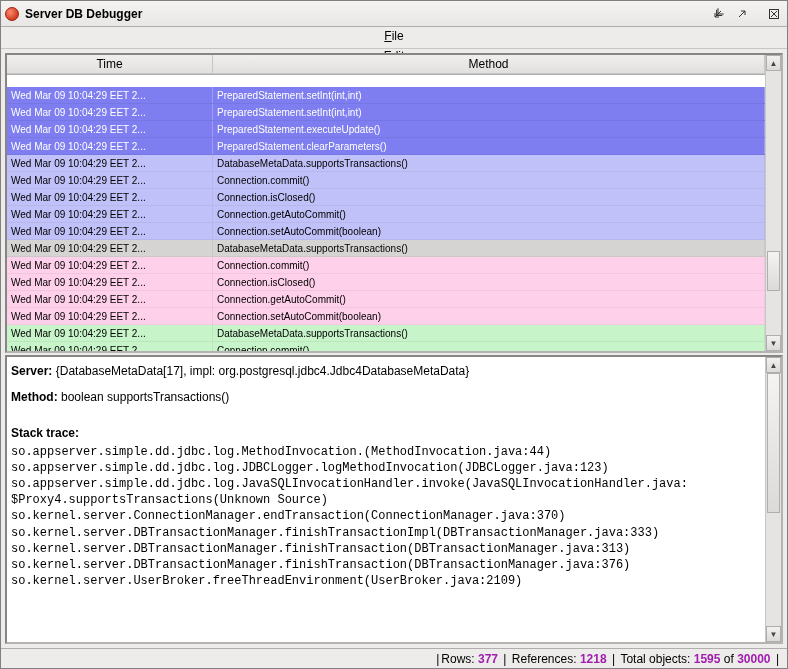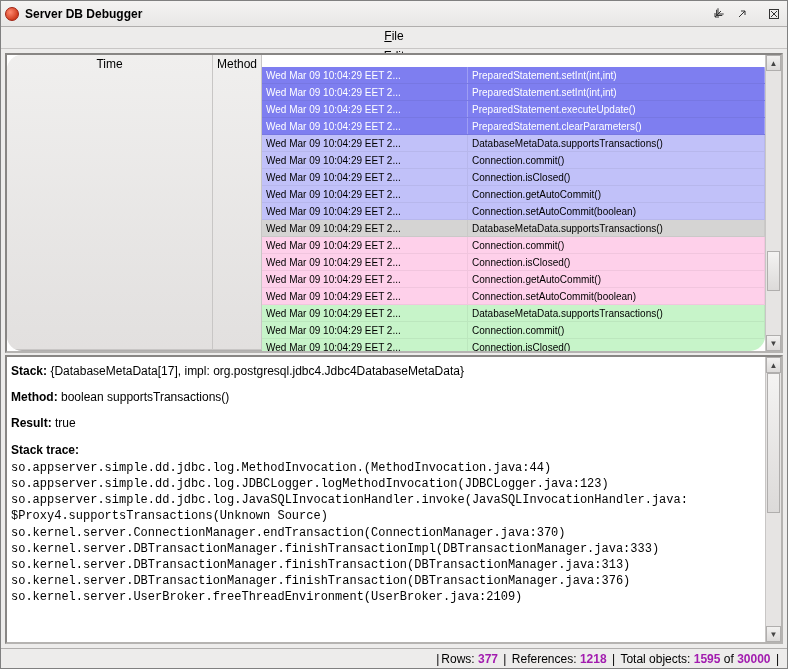--- a/index.html
+++ b/index.html
@@ -81,22 +81,21 @@
     position: relative;
     display: flex;
     overflow: hidden;
   }
   .pane-top { height: 300px; }
   .pane-bottom { flex: 1; }
   .table-wrap {
     flex: 1;
     overflow: hidden;
     display: flex;
-    flex-direction: row;
-    border-radius: 15px;
+    flex-direction: column;
   }
   .thead {
     display: flex;
     background: #edeceb;
     border-bottom: 1px solid #b0aead;
     font-size: 12px;
   }
   .th {
     padding: 2px 4px;
     border-right: 1px solid #c8c6c5;
@@ -307,33 +306,29 @@
         <div class="sb-track">
           <div class="sb-thumb top-thumb"></div>
         </div>
         <div class="sb-btn">▼</div>
       </div>
     </div>
 
     <div class="pane pane-bottom">
       <div class="detail-body">
         <div>
-          <span class="lbl">Stack:</span>
+          <span class="lbl">Server:</span>
           <span>{DatabaseMetaData[17], impl: org.postgresql.jdbc4.Jdbc4DatabaseMetaData}</span>
         </div>
         <div style="height:10px"></div>
         <div>
           <span class="lbl">Method:</span>
           <span>boolean supportsTransactions()</span>
         </div>
         <div style="height:10px"></div>
-        <div>
-          <span class="lbl">Result:</span>
-          <span>true</span>
-        </div>
         <div style="height:10px"></div>
         <div class="lbl">Stack trace:</div>
         <div class="stack" id="stack">so.appserver.simple.dd.jdbc.log.MethodInvocation.(MethodInvocation.java:44)
 so.appserver.simple.dd.jdbc.log.JDBCLogger.logMethodInvocation(JDBCLogger.java:123)
 so.appserver.simple.dd.jdbc.log.JavaSQLInvocationHandler.invoke(JavaSQLInvocationHandler.java:
 $Proxy4.supportsTransactions(Unknown Source)
 so.kernel.server.ConnectionManager.endTransaction(ConnectionManager.java:370)
 so.kernel.server.DBTransactionManager.finishTransactionImpl(DBTransactionManager.java:333)
 so.kernel.server.DBTransactionManager.finishTransaction(DBTransactionManager.java:313)
 so.kernel.server.DBTransactionManager.finishTransaction(DBTransactionManager.java:376)

